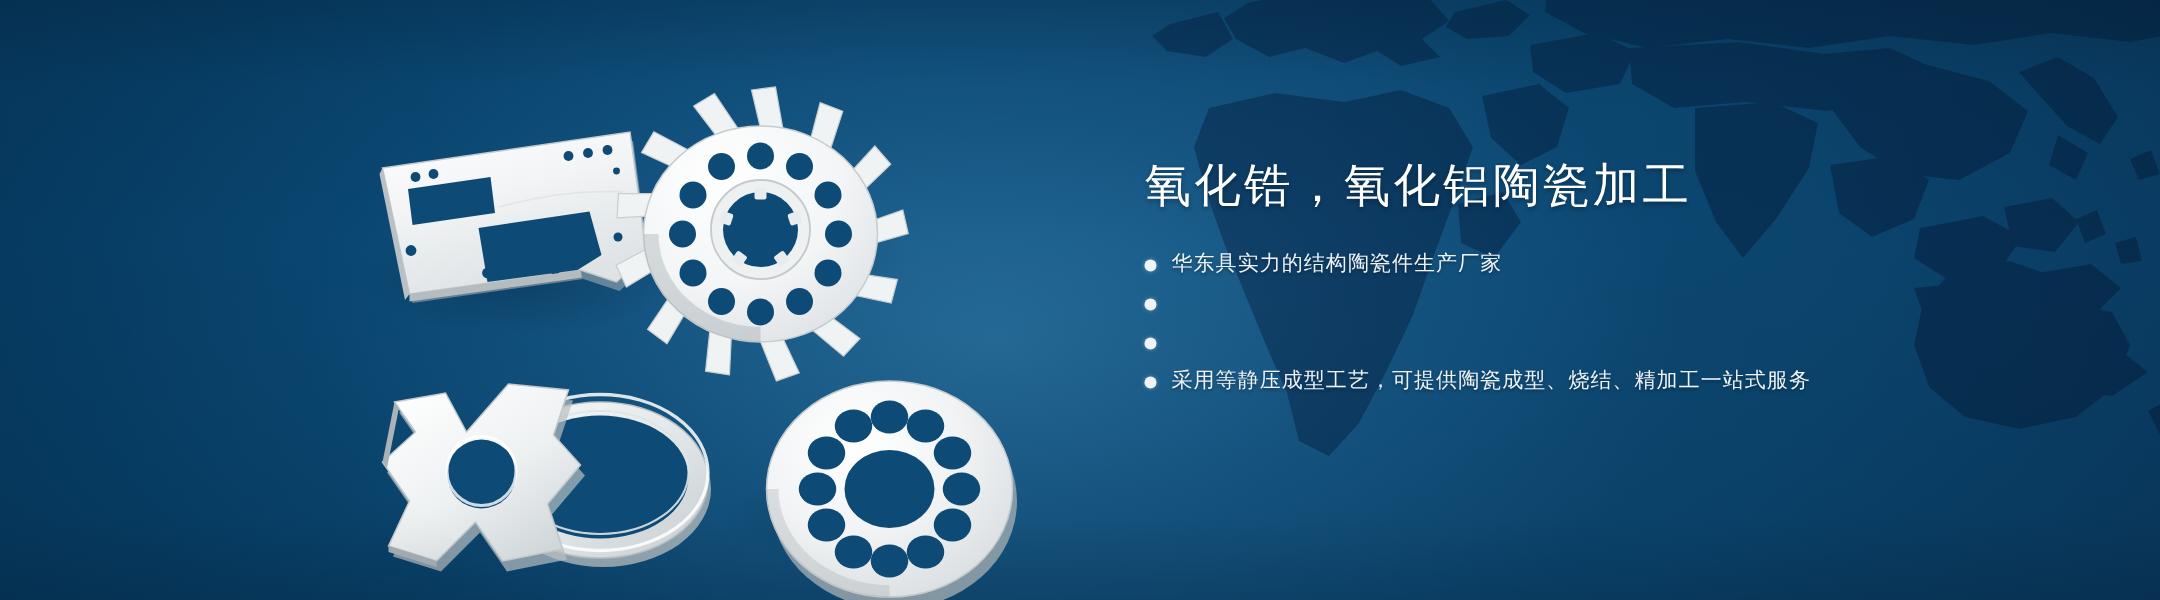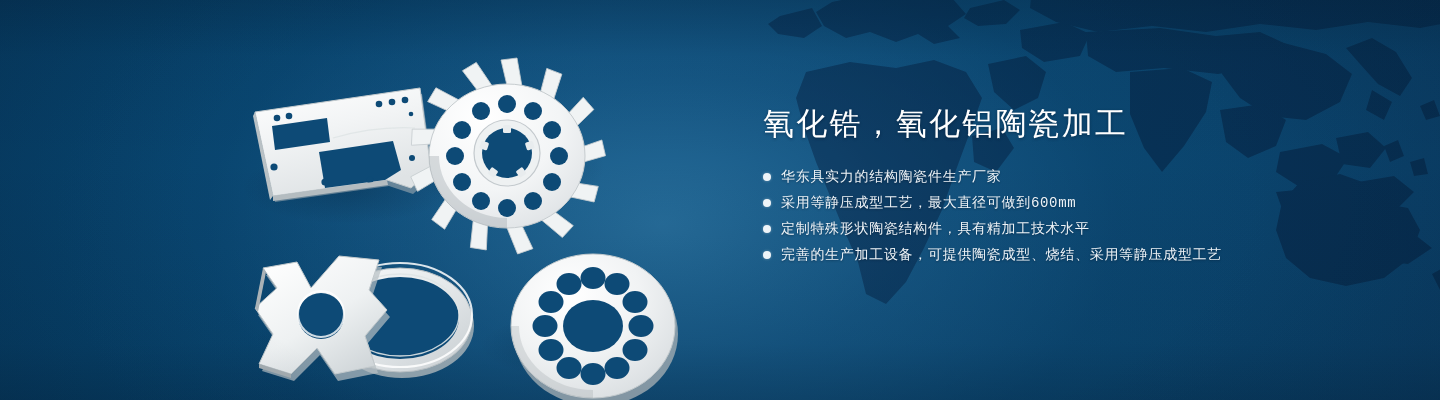--- a/index.html
+++ b/index.html
@@ -338,26 +338,24 @@
   <div class="copy">
     <h1 class="headline">氧化锆，氧化铝陶瓷加工</h1>
 
     <ul class="bullets">
       <li class="bullet">
         <span class="dot"></span>
         <span class="bullet-text">华东具实力的结构陶瓷件生产厂家</span>
       </li>
       <li class="bullet">
         <span class="dot"></span>
-        <span class="bullet-text">采用等静压成型工艺，最大直径可做到600mm</span>
       </li>
       <li class="bullet">
         <span class="dot"></span>
-        <span class="bullet-text">定制特殊形状陶瓷结构件，具有精加工技术水平</span>
       </li>
       <li class="bullet">
         <span class="dot"></span>
-        <span class="bullet-text">完善的生产加工设备，可提供陶瓷成型、烧结、采用等静压成型工艺</span>
+        <span class="bullet-text">采用等静压成型工艺，可提供陶瓷成型、烧结、精加工一站式服务</span>
       </li>
     </ul>
   </div>
 
 </div>
 
 </body></html>

